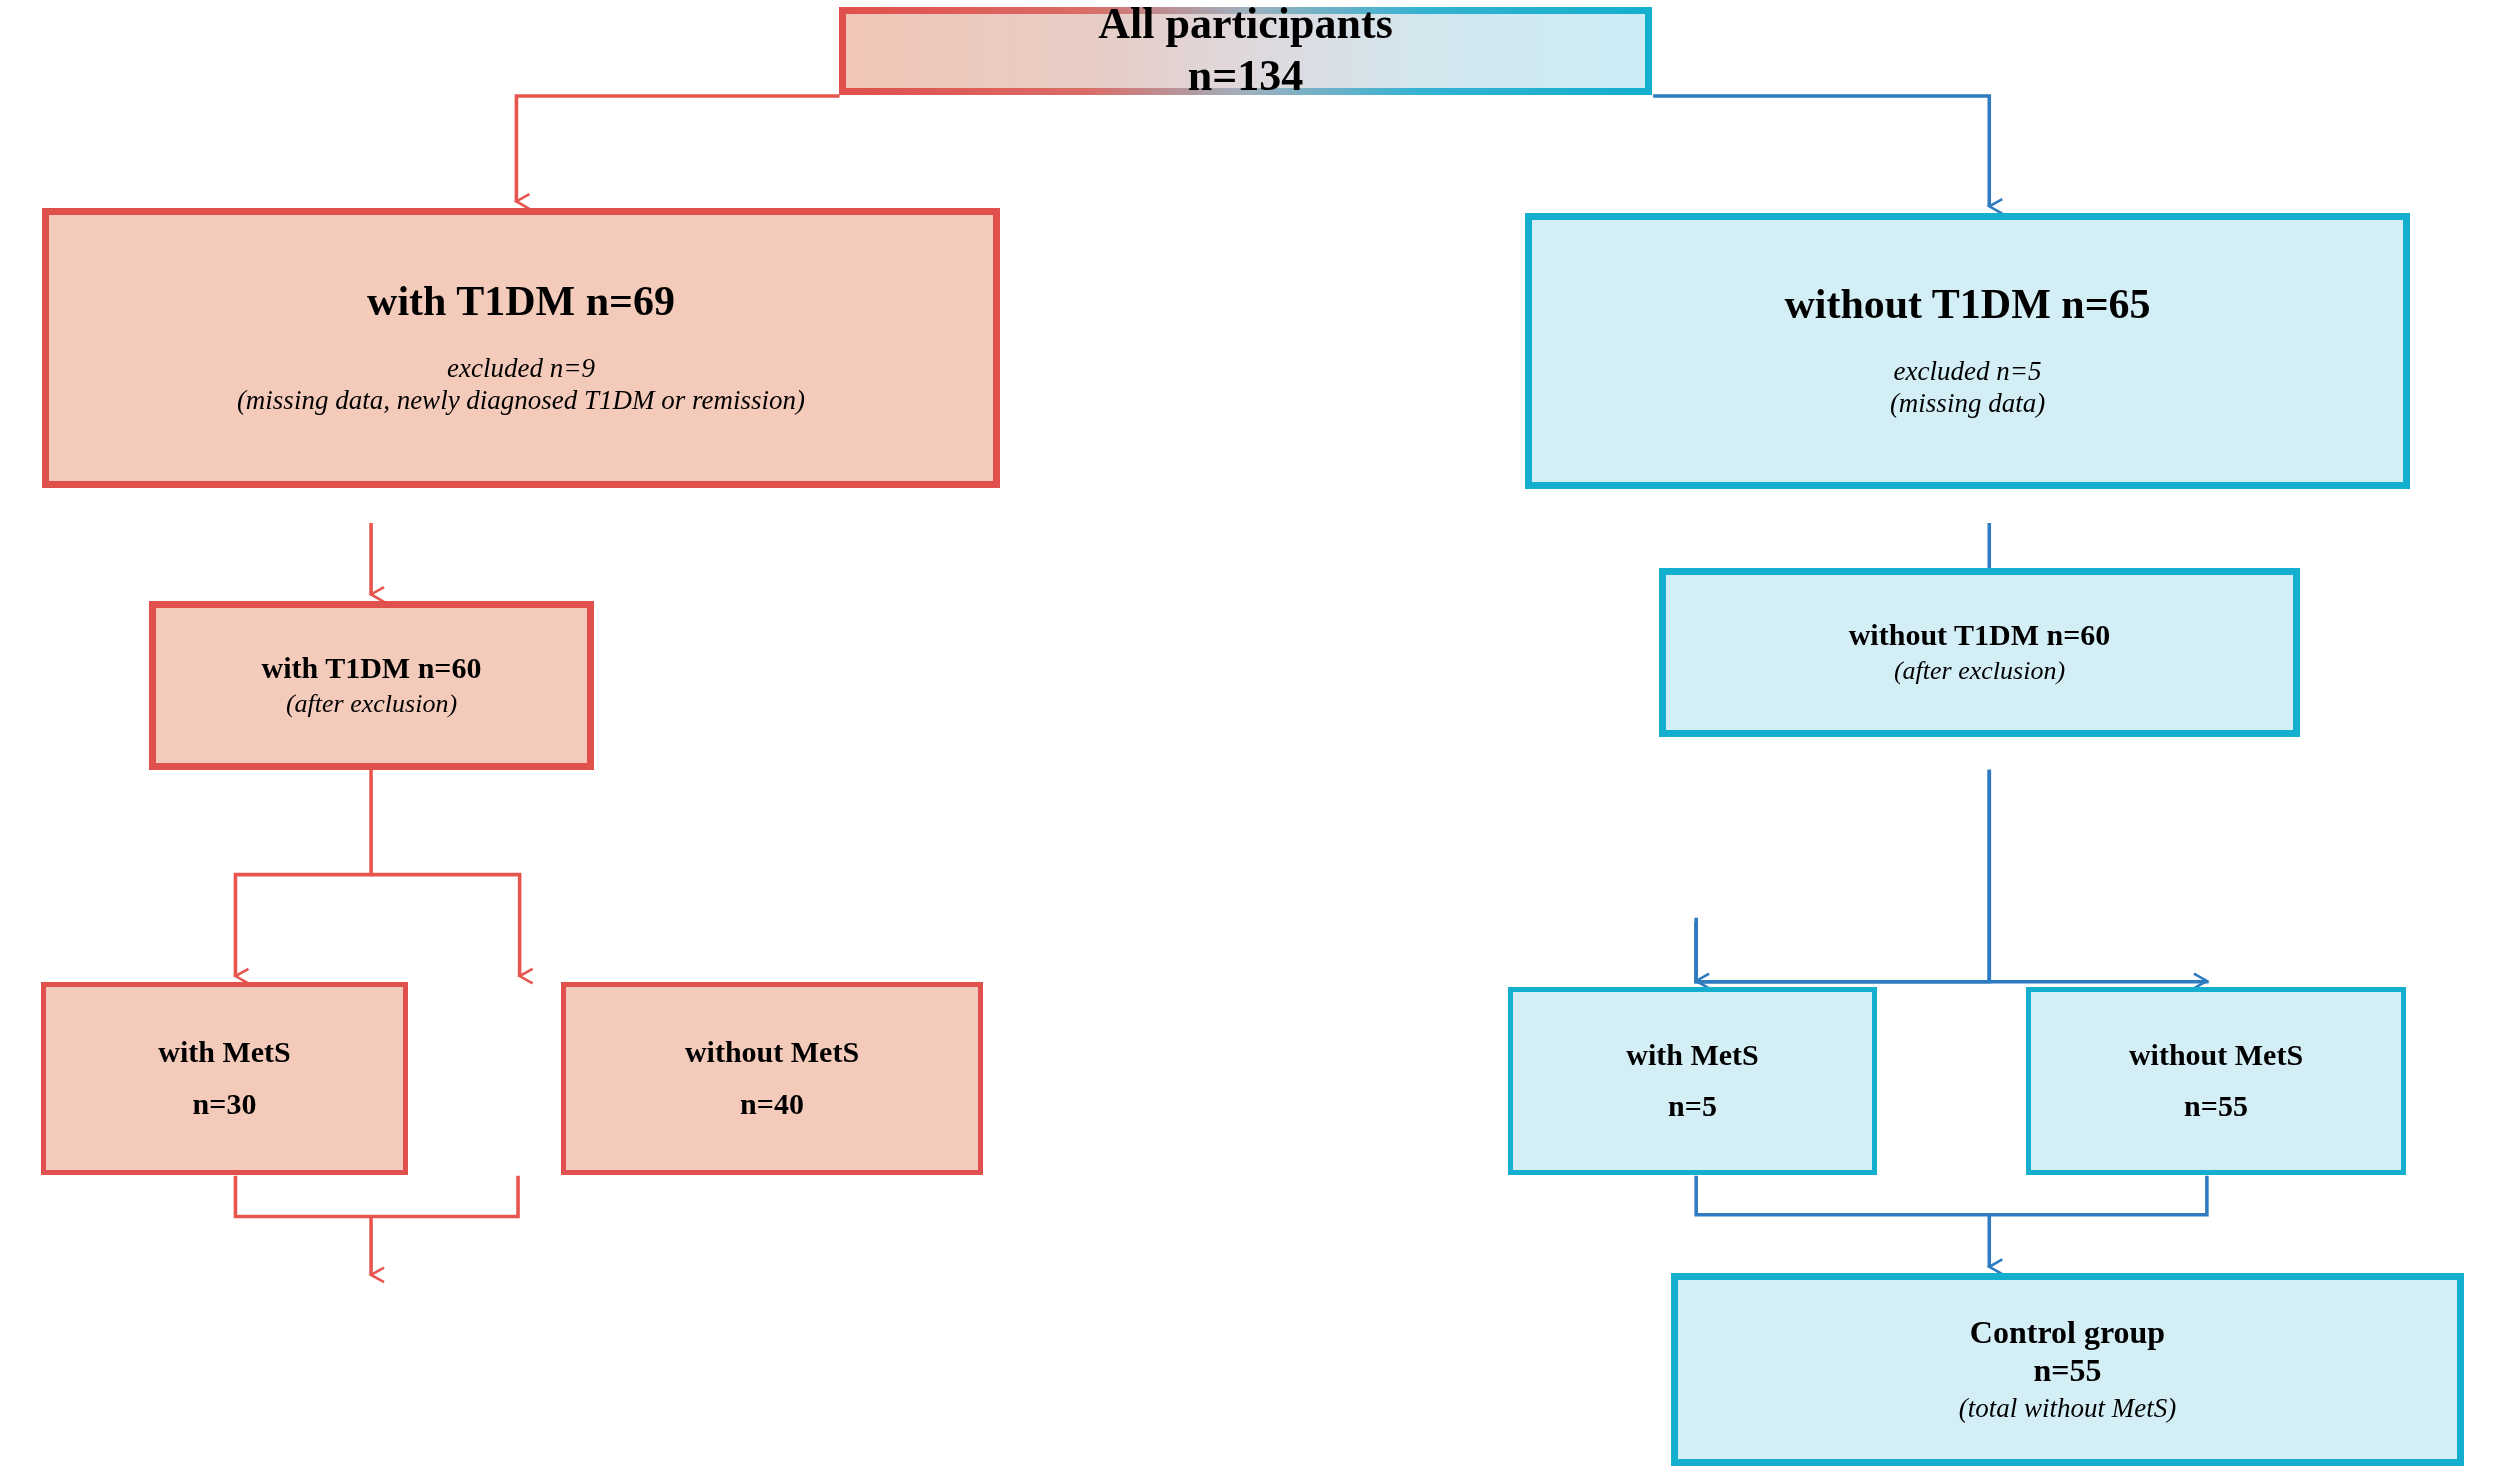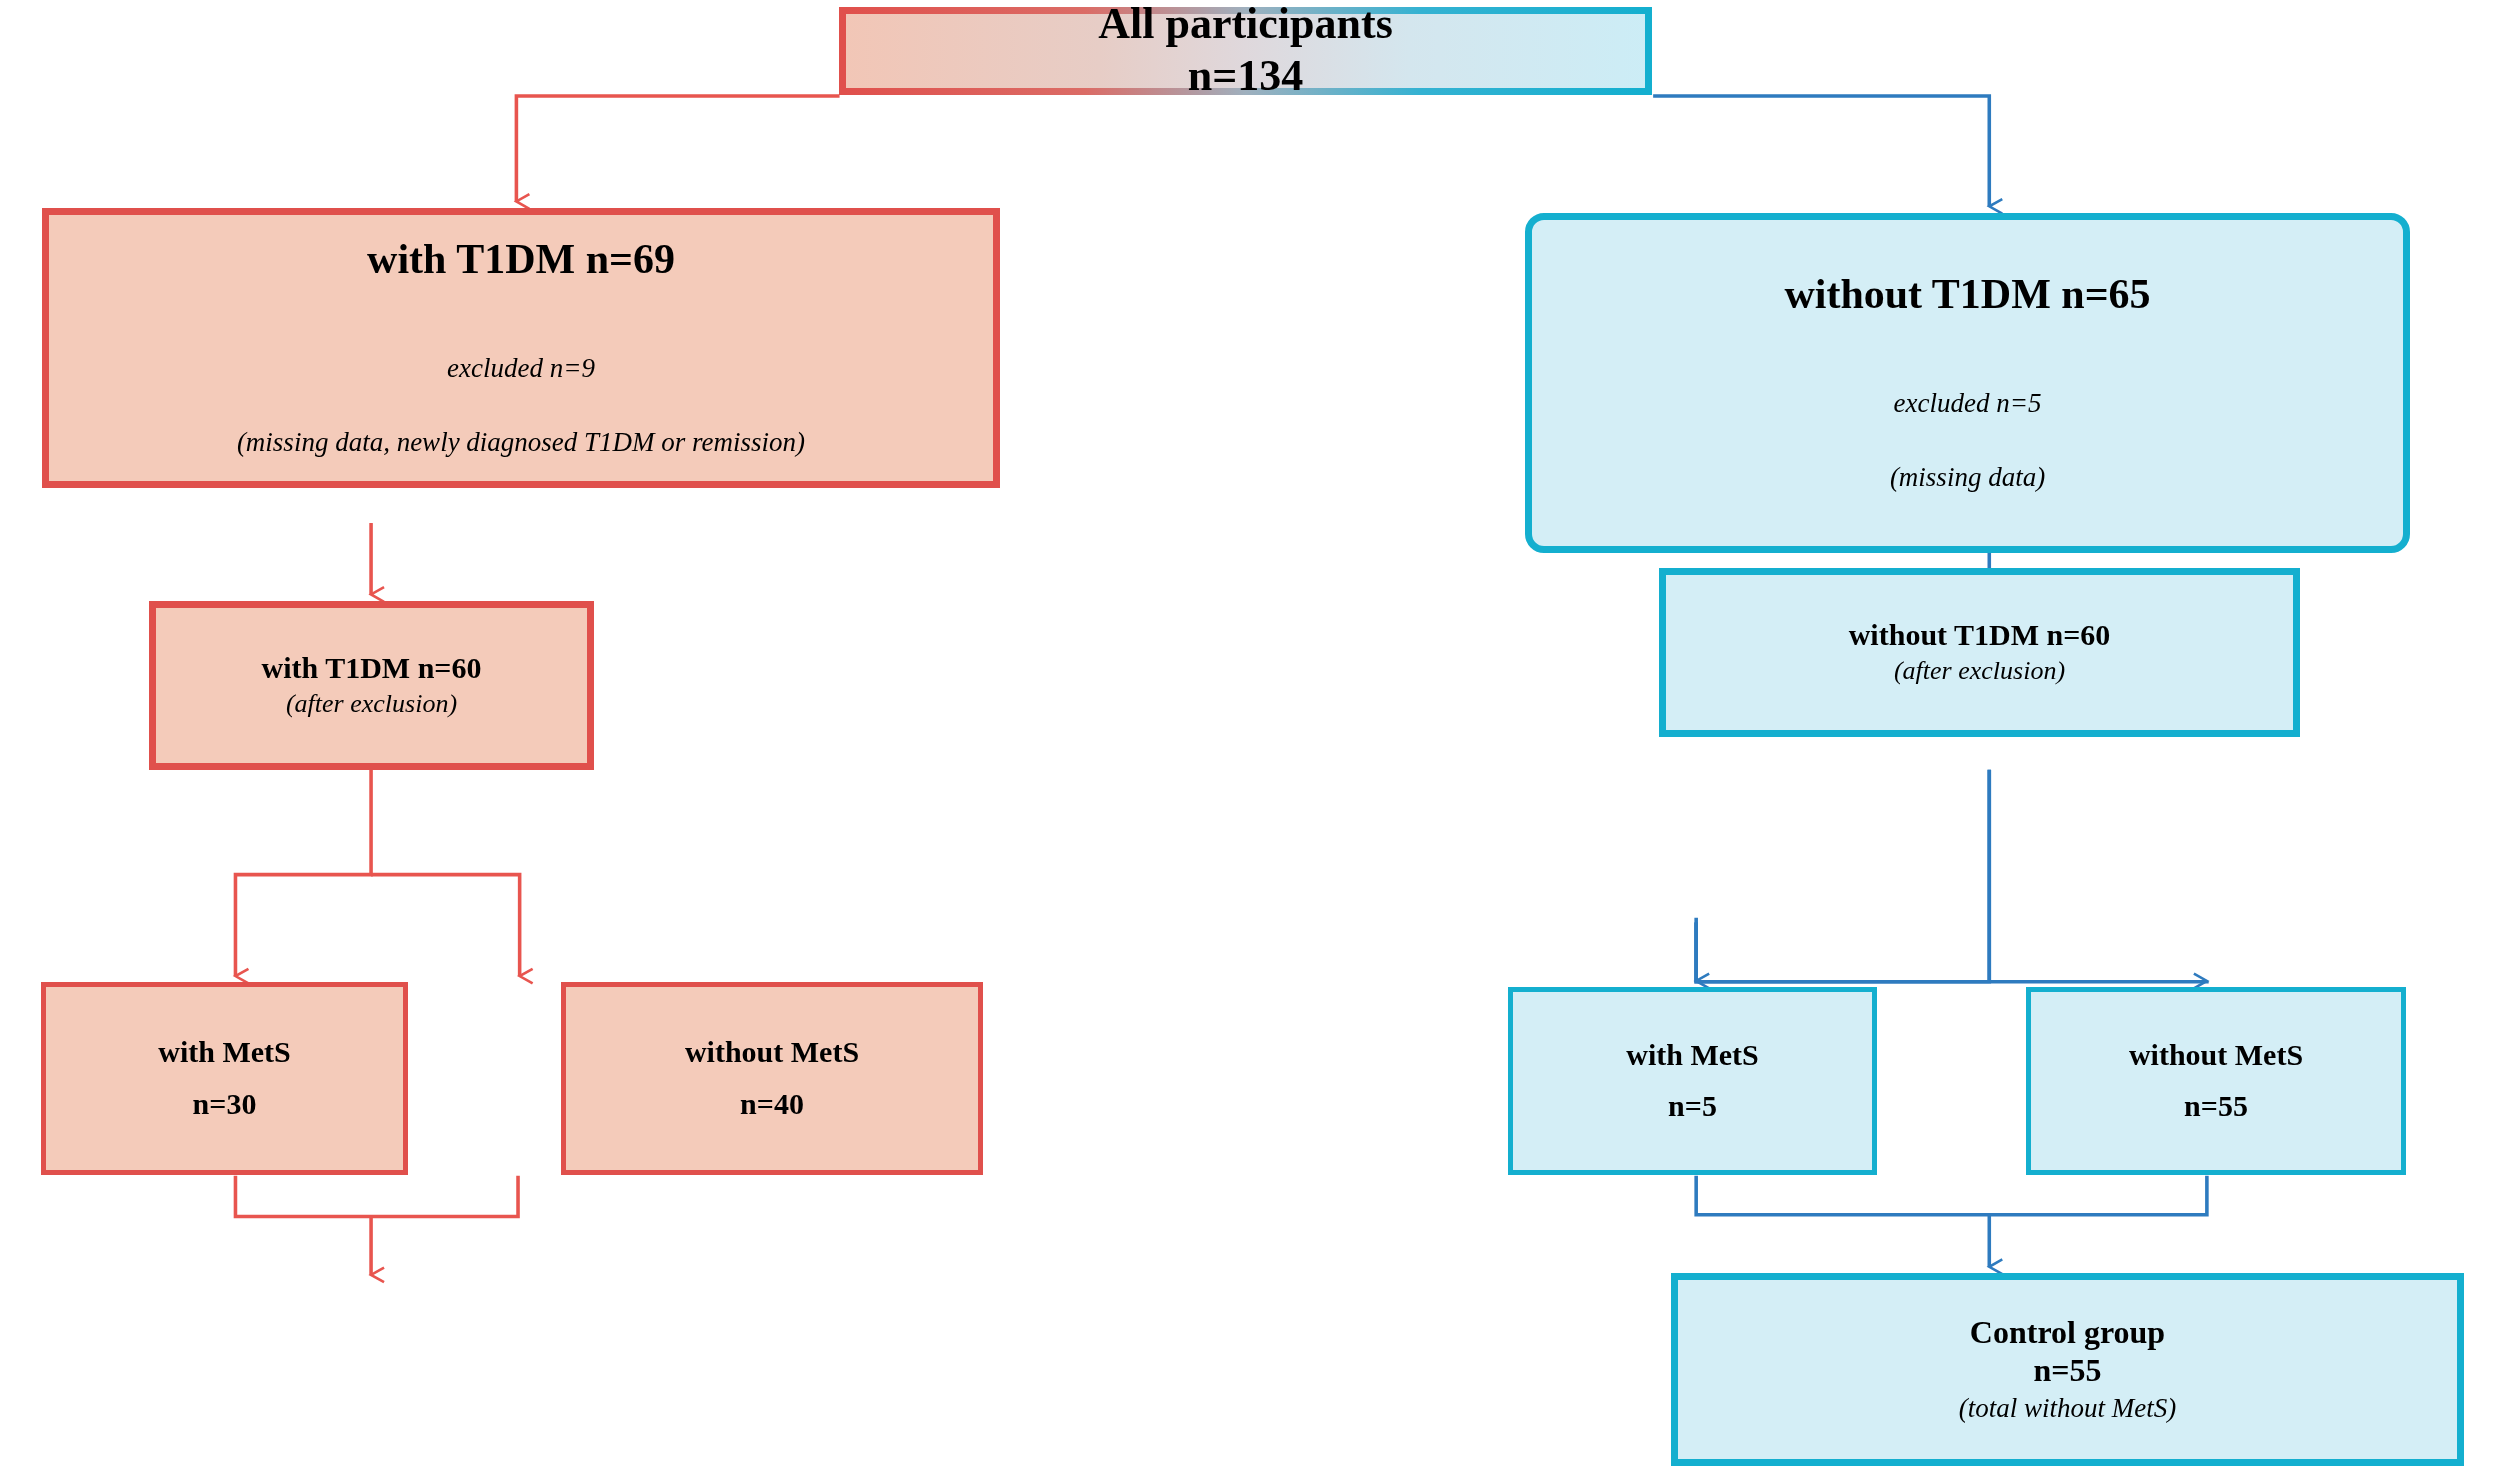--- a/index.html
+++ b/index.html
@@ -24,34 +24,34 @@
   #root{background:linear-gradient(90deg,#F2C6B6 0%,#E7CDC6 32%,#DFD8DC 50%,#D4E6EE 70%,#CCEDF6 100%);
         border:0;padding:0;}
   #root .frame{position:absolute;inset:0;border:7.3px solid transparent;
         border-image:linear-gradient(90deg,#E0504C 0%,#DB6C66 30%,#9FB0BE 50%,#34B2D2 72%,#14AFCF 100%) 1;}
   #root .txt{position:relative;z-index:2;display:flex;flex-direction:column;
         align-items:center;justify-content:center;height:100%;}
 
   
   #root      {left:839px; top:6.5px;   width:813px; height:88px;}
   #left-l1   {left:42px;   top:208px; width:958px; height:280px;}
-  #right-l1  {left:1525px; top:213px; width:885px; height:340px;border-radius:19px;}
+  #right-l1  {left:1525px; top:213px; width:885px; height:276px;}
   #left-l2   {left:149px;  top:601px; width:445px;  height:169px;}
   #right-l2  {left:1659px; top:568px; width:641px;  height:169px;}
   #left-mets-y  {left:41px;   top:982px; width:367px; height:193px;}
   #left-mets-n  {left:561px;  top:982px; width:422px; height:193px;}
   #right-mets-y {left:1508px; top:987px; width:369px; height:188px;}
   #right-mets-n {left:2026px; top:987px; width:380px; height:188px;}
   #left-final   {left:203px;  top:1281px; width:628px; height:185px;}
   #right-final  {left:1671px; top:1273px; width:793px; height:193px;}
 
   #root .ttl{font-size:44px;}
   #root .n{font-size:44px;font-weight:bold;margin-top:3.2px;}
   #left-l1 .ttl,#right-l1 .ttl{font-size:42px;margin-bottom:28px;}
-  #left-l1 .sub,#right-l1 .sub{font-size:27px;margin-top:42px;}
+  #left-l1 .sub,#right-l1 .sub{font-size:27px;}
   #left-l2 .ttl,#right-l2 .ttl{font-size:30px;margin-bottom:4.9px;}
   #left-l2 .sub,#right-l2 .sub{font-size:26px;}
   .mets .ttl{font-size:30px;}
   .mets .n{font-size:30px;font-weight:bold;margin-top:18px;}
   .final .ttl{font-size:32px;}
   .final .n{font-size:32px;font-weight:bold;margin-top:3.2px;}
   .final .sub{font-size:27px;margin-top:3.2px;}
 </style>
 </head>
 <body>

